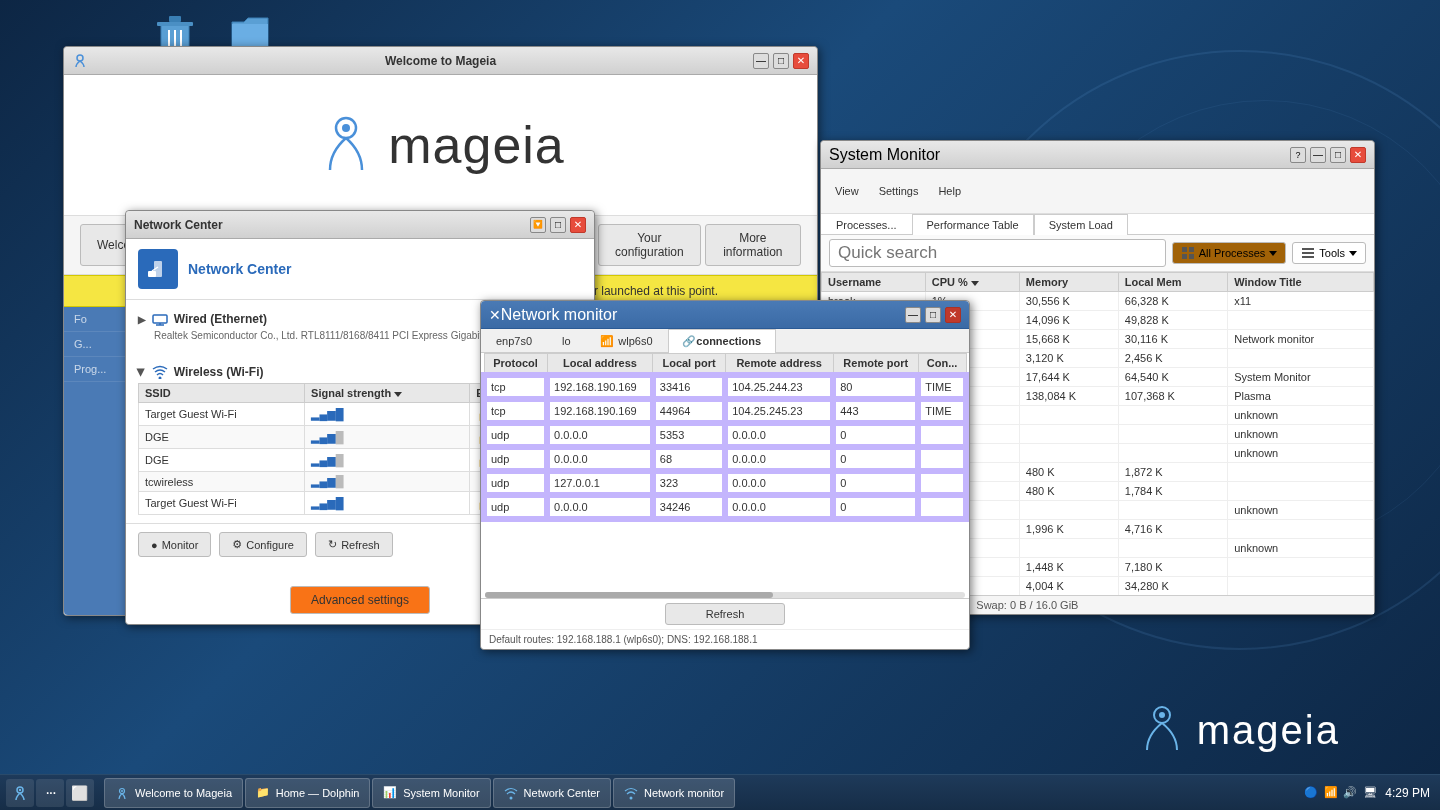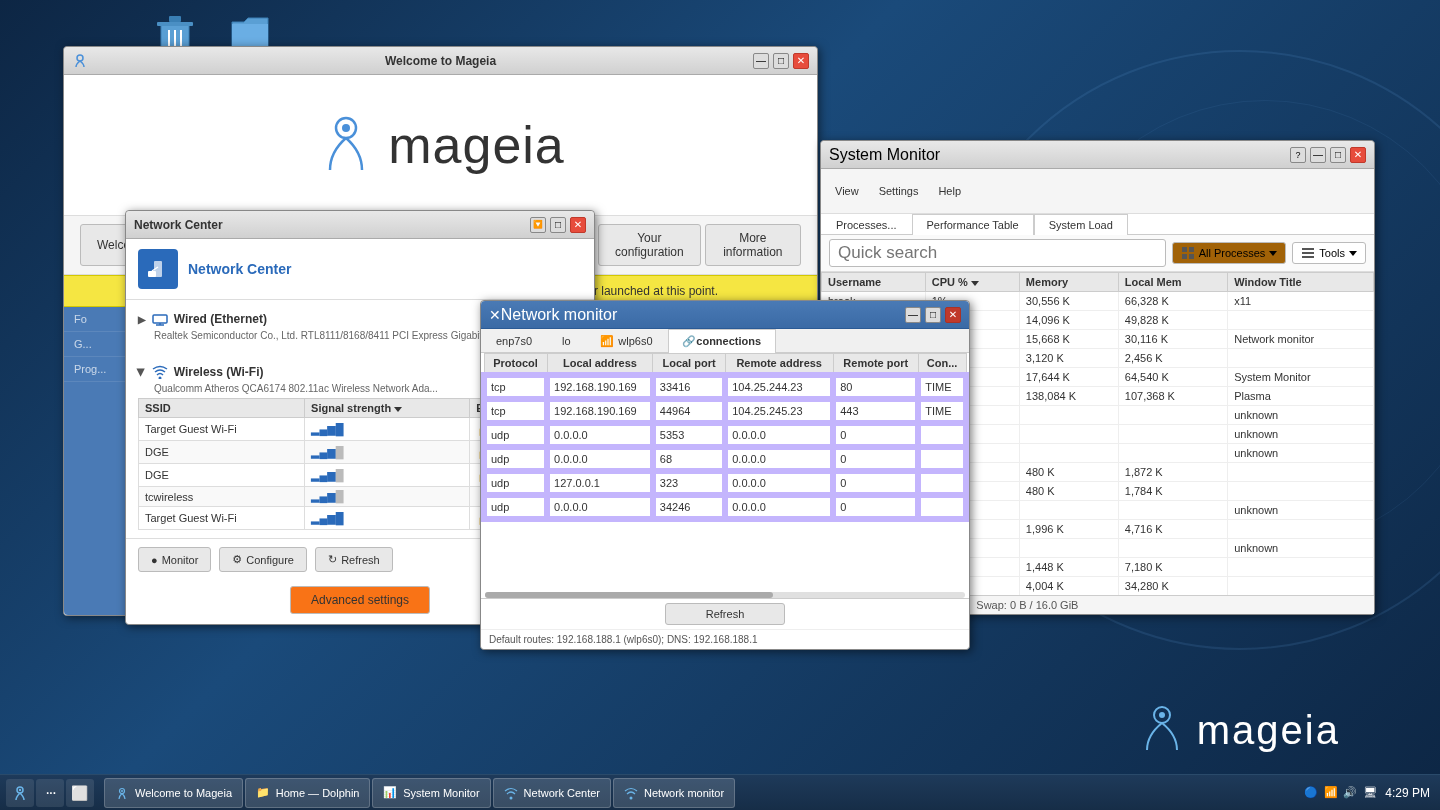--- a/index.html
+++ b/index.html
@@ -776,21 +776,20 @@
         <div class="nc-section-header">
           <span class="collapse-arrow">▶</span>
           <svg width="16" height="14" viewBox="0 0 16 14">
             <path d="M1,4 Q8,-1 15,4" fill="none" stroke="#2a6aba" stroke-width="1.5"></path>
             <path d="M3,7 Q8,3 13,7" fill="none" stroke="#2a6aba" stroke-width="1.5"></path>
             <path d="M5,10 Q8,7 11,10" fill="none" stroke="#2a6aba" stroke-width="1.5"></path>
             <circle cx="8" cy="13" r="1.5" fill="#2a6aba"></circle>
           </svg>
           <span>Wireless (Wi-Fi)</span>
         </div>
-        <div class="nc-section-sub">Qualcomm Atheros QCA6174 802.11ac Wireless Network Ada...</div>
 
         <table class="wifi-table">
           <thead>
             <tr>
               <th>SSID</th>
               <th>Signal strength <span class="arrow-down"></span></th>
               <th>Encryption</th>
             </tr>
           </thead>
           <tbody>

